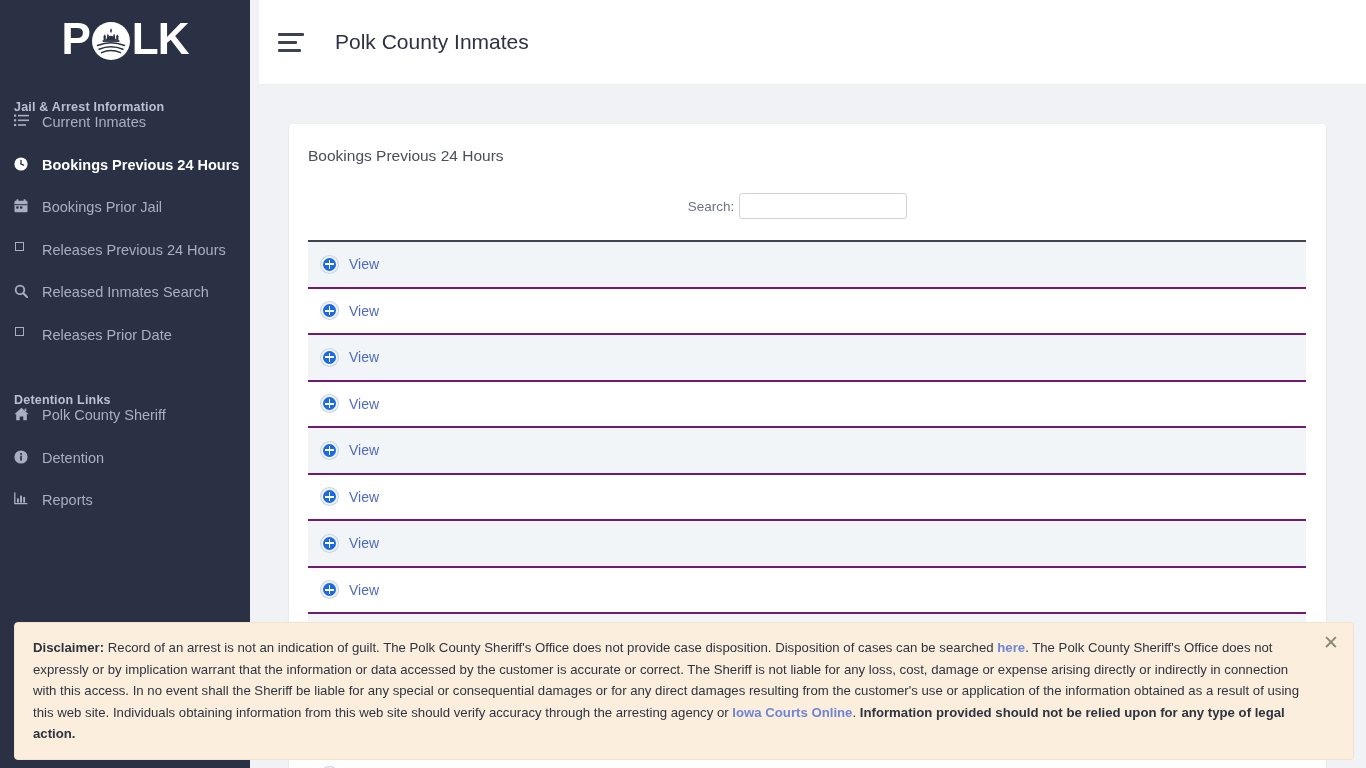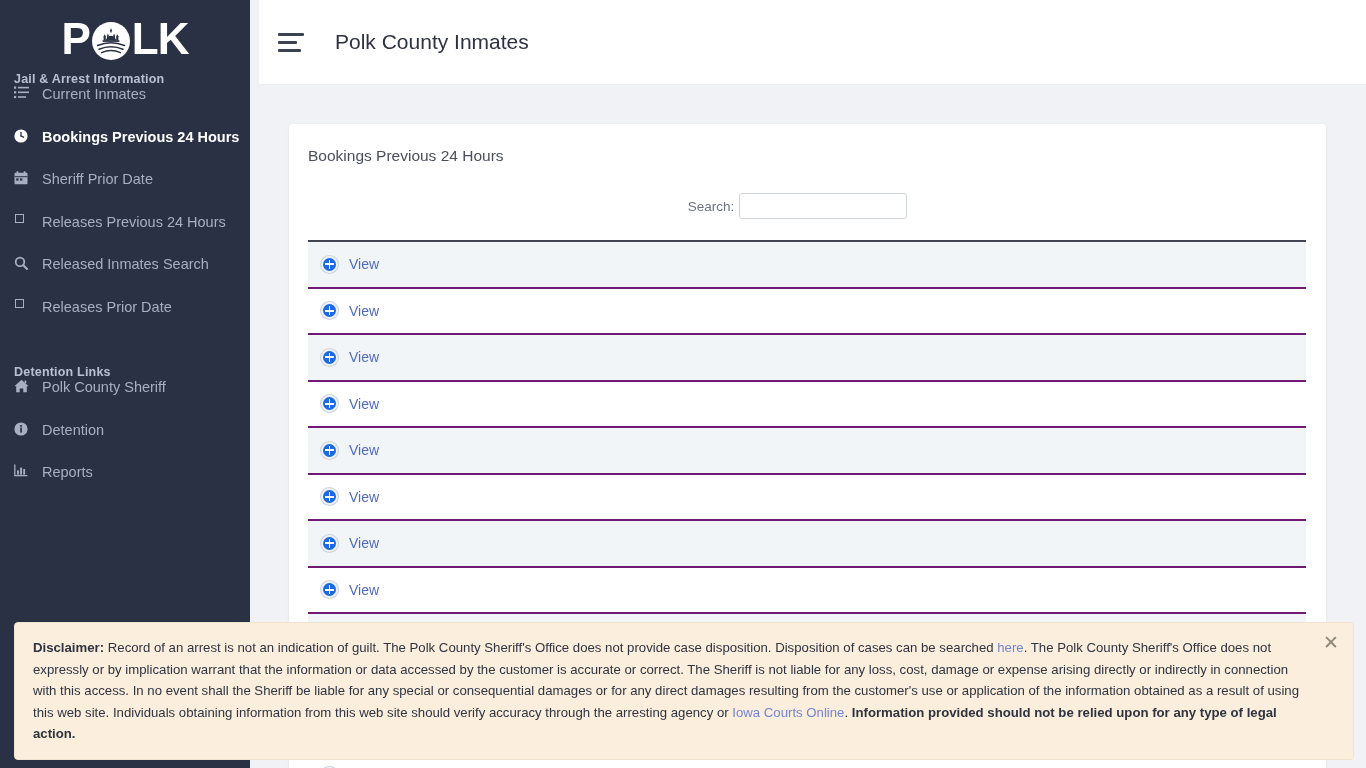--- a/index.html
+++ b/index.html
@@ -32,21 +32,21 @@
     width: 40px; height: 40px; margin: 0 1px;
     display: inline-block; position: relative; top: 2px;
   }
   .nav-section-title {
     color: #b9c0d4;
     font-size: 12.5px;
     font-weight: bold;
     padding: 0 0 0 14px;
     letter-spacing: .2px;
   }
-  #sidebar .sec1 { }
+  #sidebar .sec1 { margin-top: 28px; }
   #sidebar .sec2 { margin-top: 24px; }
   .nav-item {
     display: flex; align-items: flex-start;
     height: 42.5px;
     padding-left: 14px;
     color: #a8afc2;
     font-size: 14.5px;
     text-decoration: none;
     cursor: pointer;
   }
@@ -169,21 +169,21 @@
     width: 1340px;
     background: #fbeedd;
     border: 1px solid #f3e3cd;
     border-radius: 4px;
     padding: 14px 40px 14px 18px;
     font-size: 13.2px;
     line-height: 1.63;
     color: #2e3440;
   }
   #disclaimer b { font-weight: bold; }
-  #disclaimer a { color: #6f86d6; text-decoration: none; cursor: pointer; }
+  #disclaimer a { color: #6f86d6; text-decoration: none; cursor: pointer; font-weight: bold; }
   #disclaimer-close {
     position: absolute; right: 14px; top: 10px;
     font-size: 19px; color: #8d8878; cursor: pointer;
     line-height: 1; font-weight: 300;
   }
 </style>
 </head>
 <body>
 
 <div id="sidebar">
@@ -252,21 +252,21 @@
     <span class="ico">
       <svg width="14" height="14" viewBox="0 0 14 14" aria-hidden="true">
         <rect x="0.5" y="1.8" width="13" height="11.5" rx="1" fill="#a8afc2"></rect>
         <rect x="2.4" y="0.3" width="2" height="3" rx=".6" fill="#a8afc2"></rect>
         <rect x="9.6" y="0.3" width="2" height="3" rx=".6" fill="#a8afc2"></rect>
         <rect x="0.5" y="5.2" width="13" height="1" fill="#2b3145"></rect>
         <rect x="2.2" y="7.4" width="2.4" height="2.2" fill="#2b3145"></rect>
         <rect x="6.0" y="7.4" width="2.4" height="2.2" fill="#2b3145"></rect>
       </svg>
     </span>
-    <span class="lbl">Sheriff Prior Date</span>
+    <span class="lbl">Bookings Prior Jail</span>
   </div>
 
   <div class="nav-item">
     <span class="ico">
         <i class="box-glyph"></i>
       </span>
     <span class="lbl">Releases Previous 24 Hours</span>
   </div>
 
   <div class="nav-item">

